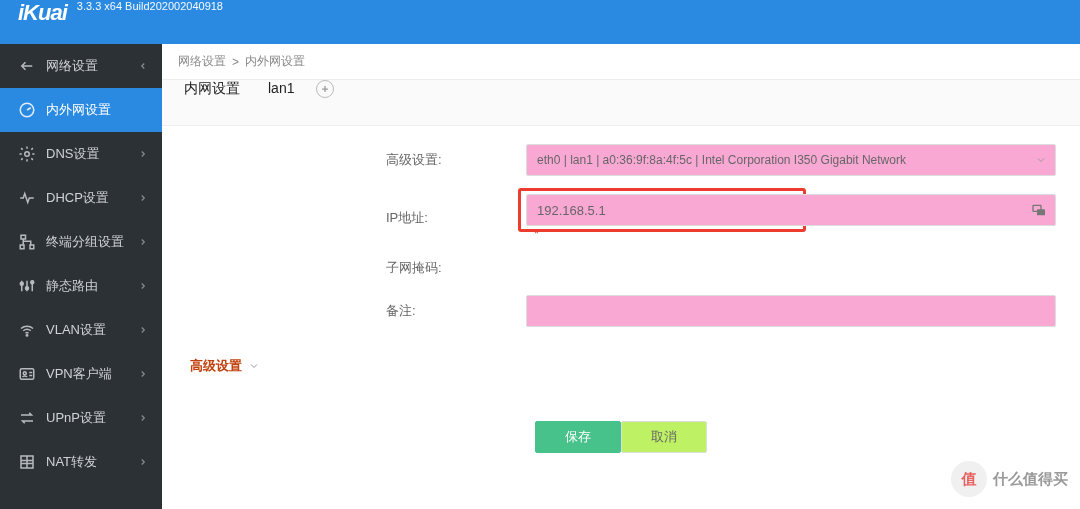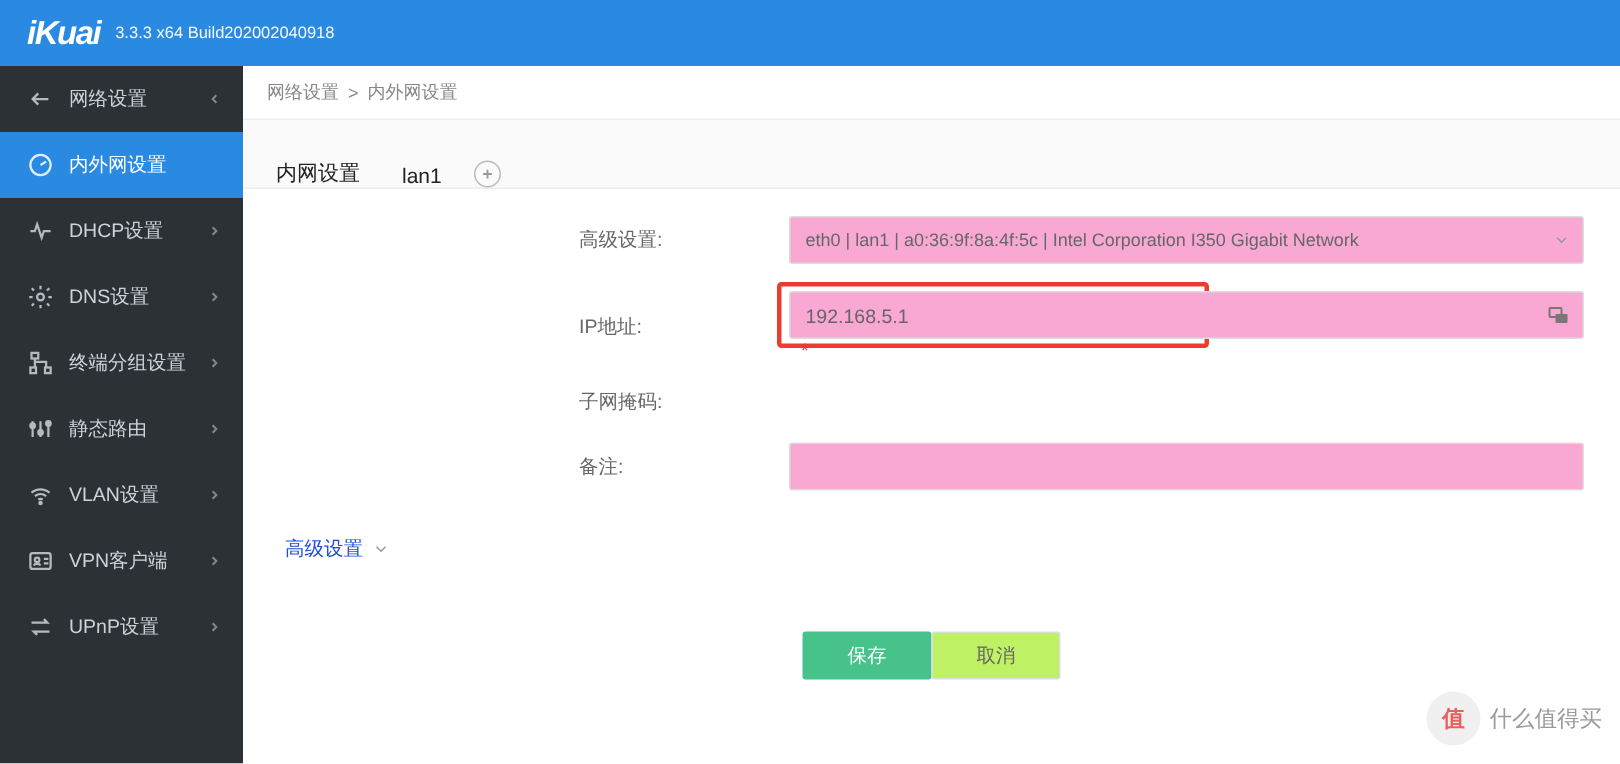--- a/index.html
+++ b/index.html
@@ -1,52 +1,52 @@
 <!DOCTYPE html>
 <html><head>
   <meta charset="utf-8">
   <style>
     * { margin: 0; padding: 0; box-sizing: border-box; }
     body { font-family: "Microsoft YaHei", Arial, sans-serif; font-size: 13px; color: #555; width: 1080px; height: 509px; overflow: hidden; background: #fff; position: relative; }
-    .topbar { height: 44px; background: #2a8ae2; display: flex; align-items: center; padding: 0 18px; color: #fff; }
+    .topbar { height: 44px; background: #2a8ae2; display: flex; padding: 0 18px; color: #fff; }
     .logo { font-size: 22px; font-style: italic; font-weight: 600; letter-spacing: -1px; }
     .build { font-size: 11px; margin-left: 10px; opacity: .95; }
     .shell { display: flex; height: calc(100% - 44px); }
     .sidebar { width: 200px; background: #2c3136; color: #cfd3d8; height: 100%; overflow: hidden; }
     .side-item { height: 44px; display: flex; align-items: center; padding: 0 14px; cursor: pointer; position: relative; }
     .side-item.active { background: #2a8ae2; color: #fff; }
     .side-icon { width: 26px; display: flex; align-items: center; justify-content: center; opacity: .85; }
     .side-label { flex: 1; margin-left: 6px; font-size: 13px; }
     .side-caret { opacity: .55; }
     .main { flex: 1; background: #fff; display: flex; flex-direction: column; }
     .breadcrumb { height: 36px; display: flex; align-items: center; padding: 0 16px; color: #888; font-size: 12px; border-bottom: 1px solid #eee; }
     .breadcrumb .sep { margin: 0 6px; }
-    .tabs { height: 46px; display: flex; align-items: flex-end; padding: 0 14px; background: #fafafa; border-bottom: 1px solid #eee; }
+    .tabs { height: 46px; display: flex; align-items: flex-start; padding: 0 14px; background: #fafafa; border-bottom: 1px solid #eee; }
     .tab { padding: 0 8px; margin-right: 12px; color: #444; font-size: 14px; cursor: pointer; }
     .tab.sel { color: #222; font-weight: 500; }
     .tab-add { width: 18px; height: 18px; border: 1px solid #bbb; border-radius: 50%; display: flex; align-items: center; justify-content: center; color: #999; font-size: 12px; cursor: pointer; margin-left: 2px; }
     .content { padding: 18px 14px; flex: 1; overflow: auto; }
     .form { width: 100%; }
     .row { display: flex; align-items: center; margin-bottom: 18px; }
     .lab { width: 350px; text-align: left; padding-left: 210px; color: #666; font-size: 13px; }
     .ctrl { width: 540px; position: relative; }
     .sel-box, .inp, .select { width: 530px; height: 32px; border: 1px solid #ddd; border-radius: 2px; padding: 0 26px 0 10px; font-size: 12px; color: #666; background: #f9a8d4; position: relative; display: flex; align-items: center; }
     .caret-dn { position: absolute; right: 8px; top: 50%; transform: translateY(-50%); pointer-events: none; }
     .inp input { border: none; outline: none; width: 100%; font-size: 13px; color: #666; background: transparent; }
     .hl { border: 3px solid #ed3b2f; border-radius: 3px; position: absolute; top: -6px; left: -8px; width: 288px; height: 44px; pointer-events: none; }
     .req { color: #e74c3c; margin-left: 8px; }
     .ipicon { position: absolute; right: 8px; top: 50%; transform: translateY(-50%); color: #888; }
-    .adv { padding-left: 14px; margin-top: 30px; display: flex; align-items: center; color: #1d4ed8; cursor: pointer; }
+    .adv { padding-left: 14px; margin-top: 30px; display: flex; align-items: center; color: #c2410c; cursor: pointer; font-weight: bold; }
     .adv .car { margin-left: 6px; }
     .btns { display: flex; justify-content: center; margin-top: 46px; }
     .btn { width: 86px; height: 32px; border: 1px solid #ddd; background: #bef264; color: #666; font-size: 13px; cursor: pointer; border-radius: 2px; }
     .btn.primary { background: #47c28b; border-color: #47c28b; color: #fff; }
     .watermark { position: absolute; right: 12px; bottom: 12px; display: flex; align-items: center; opacity: .85; pointer-events: none; }
     .wm-circ { width: 36px; height: 36px; border-radius: 50%; background: #eee; display: flex; align-items: center; justify-content: center; font-size: 15px; color: #e64545; font-weight: 700; margin-right: 6px; }
-    .wm-txt { font-size: 15px; color: #888; }
+    .wm-txt { font-size: 15px; color: #888; font-weight: bold; }
     svg { display: block; }
   </style>
 </head>
 <body>
 
 <div class="topbar">
   <span class="logo">iKuai</span>
   <span class="build">3.3.3 x64 Build202002040918</span>
 </div>
 
@@ -70,38 +70,38 @@
           <svg width="18" height="18" viewBox="0 0 24 24" fill="none" stroke="currentColor" stroke-width="2">
             <circle cx="12" cy="12" r="9"></circle>
             <path d="M12 12l5-3"></path>
           </svg>
         </span>
       <span class="side-label">内外网设置</span>
     </div>
     <div class="side-item">
       <span class="side-icon">
           <svg width="18" height="18" viewBox="0 0 24 24" fill="none" stroke="currentColor" stroke-width="2">
-            <path d="M3 12h4l2-6 4 12 2-6h6"></path>
-          </svg>
-        </span>
-      <span class="side-label">DHCP设置</span>
-      <span class="side-caret">
-          <svg width="10" height="10" viewBox="0 0 24 24" fill="none" stroke="currentColor" stroke-width="3">
-            <path d="M9 6l6 6-6 6"></path>
-          </svg>
-        </span>
-    </div>
-    <div class="side-item">
-      <span class="side-icon">
-          <svg width="18" height="18" viewBox="0 0 24 24" fill="none" stroke="currentColor" stroke-width="2">
             <circle cx="12" cy="12" r="3"></circle>
             <path d="M12 2v3M12 19v3M4.2 4.2l2 2M17.8 17.8l2 2M2 12h3M19 12h3M4.2 19.8l2-2M17.8 6.2l2-2"></path>
           </svg>
         </span>
       <span class="side-label">DNS设置</span>
+      <span class="side-caret">
+          <svg width="10" height="10" viewBox="0 0 24 24" fill="none" stroke="currentColor" stroke-width="3">
+            <path d="M9 6l6 6-6 6"></path>
+          </svg>
+        </span>
+    </div>
+    <div class="side-item">
+      <span class="side-icon">
+          <svg width="18" height="18" viewBox="0 0 24 24" fill="none" stroke="currentColor" stroke-width="2">
+            <path d="M3 12h4l2-6 4 12 2-6h6"></path>
+          </svg>
+        </span>
+      <span class="side-label">DHCP设置</span>
       <span class="side-caret">
           <svg width="10" height="10" viewBox="0 0 24 24" fill="none" stroke="currentColor" stroke-width="3">
             <path d="M9 6l6 6-6 6"></path>
           </svg>
         </span>
     </div>
     <div class="side-item">
       <span class="side-icon">
           <svg width="18" height="18" viewBox="0 0 24 24" fill="none" stroke="currentColor" stroke-width="2">
             <rect x="4" y="3" width="6" height="5"></rect>
@@ -162,20 +162,34 @@
           </svg>
         </span>
     </div>
     <div class="side-item">
       <span class="side-icon">
           <svg width="18" height="18" viewBox="0 0 24 24" fill="none" stroke="currentColor" stroke-width="2">
             <path d="M4 8h14l-3-3M20 16H6l3 3"></path>
           </svg>
         </span>
       <span class="side-label">UPnP设置</span>
+      <span class="side-caret">
+          <svg width="10" height="10" viewBox="0 0 24 24" fill="none" stroke="currentColor" stroke-width="3">
+            <path d="M9 6l6 6-6 6"></path>
+          </svg>
+        </span>
+    </div>
+    <div class="side-item">
+      <span class="side-icon">
+          <svg width="18" height="18" viewBox="0 0 24 24" fill="none" stroke="currentColor" stroke-width="2">
+            <rect x="4" y="4" width="16" height="16"></rect>
+            <path d="M4 10h16M4 14h16M12 4v16"></path>
+          </svg>
+        </span>
+      <span class="side-label">NAT转发</span>
       <span class="side-caret">
           <svg width="10" height="10" viewBox="0 0 24 24" fill="none" stroke="currentColor" stroke-width="3">
             <path d="M9 6l6 6-6 6"></path>
           </svg>
         </span>
     </div>
   </nav>
 
   <main class="main">
     <div class="breadcrumb">

